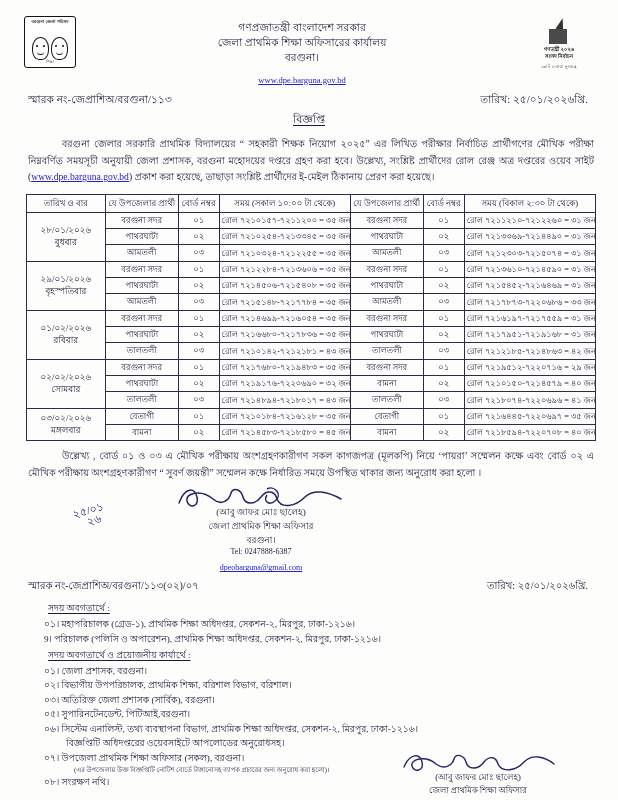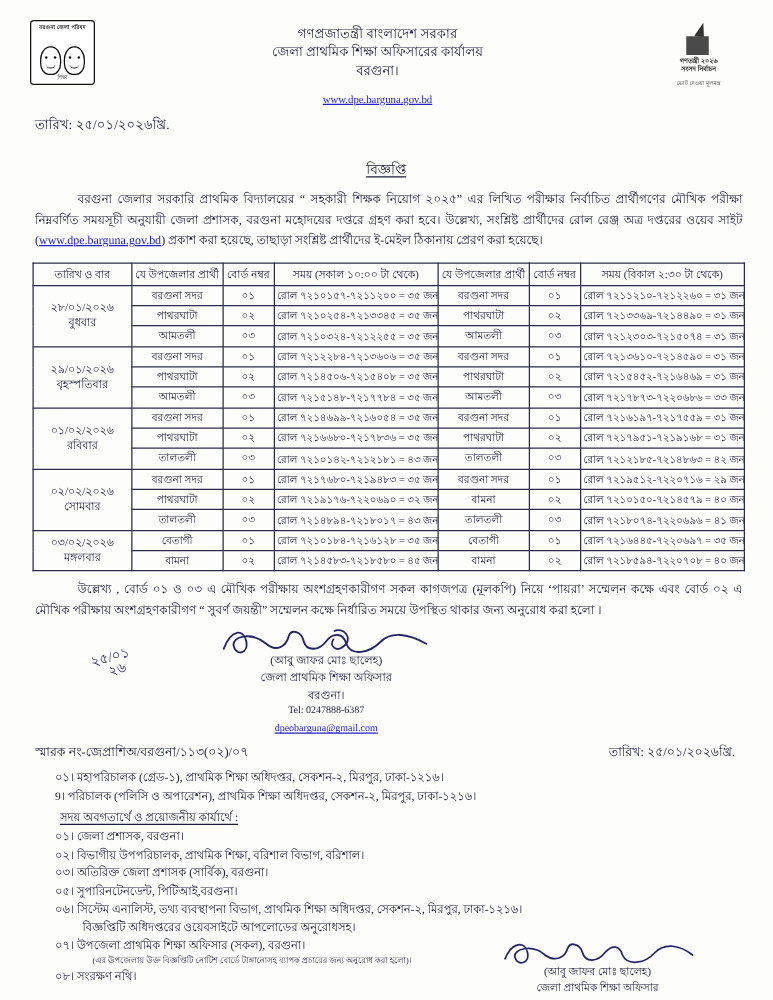--- a/index.html
+++ b/index.html
@@ -174,21 +174,21 @@
     padding: 6px 30px 0 28px;
     font-size: 10.5px;
     color: #1b1b3a;
   }
   .memo-row .memo-no { letter-spacing: .1px; }
   .memo-row .memo-date { letter-spacing: .1px; }
 
   .notice-title {
     text-align: center;
     font-size: 11px;
-    margin-top: 18px;
+    margin-top: 2px;
     color: #1b1b3a;
     text-decoration: underline;
     text-underline-offset: 2px;
   }
 
   
   .body-para {
     padding: 6px 24px 0 28px;
     font-size: 9.6px;
     line-height: 1.72;
@@ -376,20 +376,21 @@
         <div class="quill"></div>
         <div class="slab"></div>
       </div>
       <div class="cap1">গণতন্ত্রী ২০২৬</div>
       <div class="cap1">সংসদ নির্বাচন</div>
       <div class="cap2">ভোট দেওয়া  মূলমন্ত্র</div>
     </div>
   </div>
 
   <div class="memo-row">
+    <div class="memo-no">স্মারক নং-জেপ্রাশিঅ/বরগুনা/১১৩</div>
     <div class="memo-date">তারিখ: ২৫/০১/২০২৬খ্রি.</div>
   </div>
 
   <div class="notice-title">বিজ্ঞপ্তি</div>
 
   <div class="body-para">
     <span class="indent"></span><span>বরগুনা জেলার সরকারি প্রাথমিক বিদ্যালয়ের “ সহকারী শিক্ষক নিয়োগ ২০২৫” এর লিখিত পরীক্ষার নির্বাচিত প্রার্থীগণের মৌখিক পরীক্ষা নিম্নবর্ণিত সময়সূচী অনুযায়ী জেলা প্রশাসক, বরগুনা মহোদয়ের দপ্তরে গ্রহণ করা হবে। উল্লেখ্য, সংশ্লিষ্ট প্রার্থীদের রোল রেঞ্জ অত্র দপ্তরের ওয়েব সাইট (</span><a class="link" href="#">www.dpe.barguna.gov.bd</a><span>) প্রকাশ করা হয়েছে, তাছাড়া সংশ্লিষ্ট প্রার্থীদের ই-মেইল ঠিকানায়  প্রেরণ করা হয়েছে।</span>
   </div>
 
   <div class="table-wrap">
@@ -576,20 +577,21 @@
       <span class="d2">২৬</span>
     </div>
   </div>
 
   <div class="memo-row2">
     <div>স্মারক নং-জেপ্রাশিঅ/বরগুনা/১১৩(০২)/০৭</div>
     <div>তারিখ: ২৫/০১/২০২৬খ্রি.</div>
   </div>
 
   <div class="dist">
+    <div class="dist-head">সদয় অবগতার্থে :</div>
     <div id="dist-list-1">
         <div class="dist-item">০১। মহাপরিচালক (গ্রেড-১), প্রাথমিক শিক্ষা অধিদপ্তর, সেকশন-২, মিরপুর, ঢাকা-১২১৬।</div>
         <div class="dist-item">9। পরিচালক (পলিসি ও অপারেশন), প্রাথমিক শিক্ষা অধিদপ্তর, সেকশন-২, মিরপুর, ঢাকা-১২১৬।</div>
       </div>
     <div class="dist-head">সদয় অবগতার্থে ও প্রয়োজনীয় কার্যার্থে :</div>
     <div id="dist-list-2">
         <div class="dist-item">০১। জেলা প্রশাসক, বরগুনা।</div>
         <div class="dist-item">০২। বিভাগীয় উপপরিচালক, প্রাথমিক শিক্ষা, বরিশাল বিভাগ, বরিশাল।</div>
         <div class="dist-item">০৩। অতিরিক্ত জেলা প্রশাসক (সার্বিক), বরগুনা।</div>
         <div class="dist-item">০৫। সুপারিনটেনডেন্ট, পিটিআই,বরগুনা।</div>

